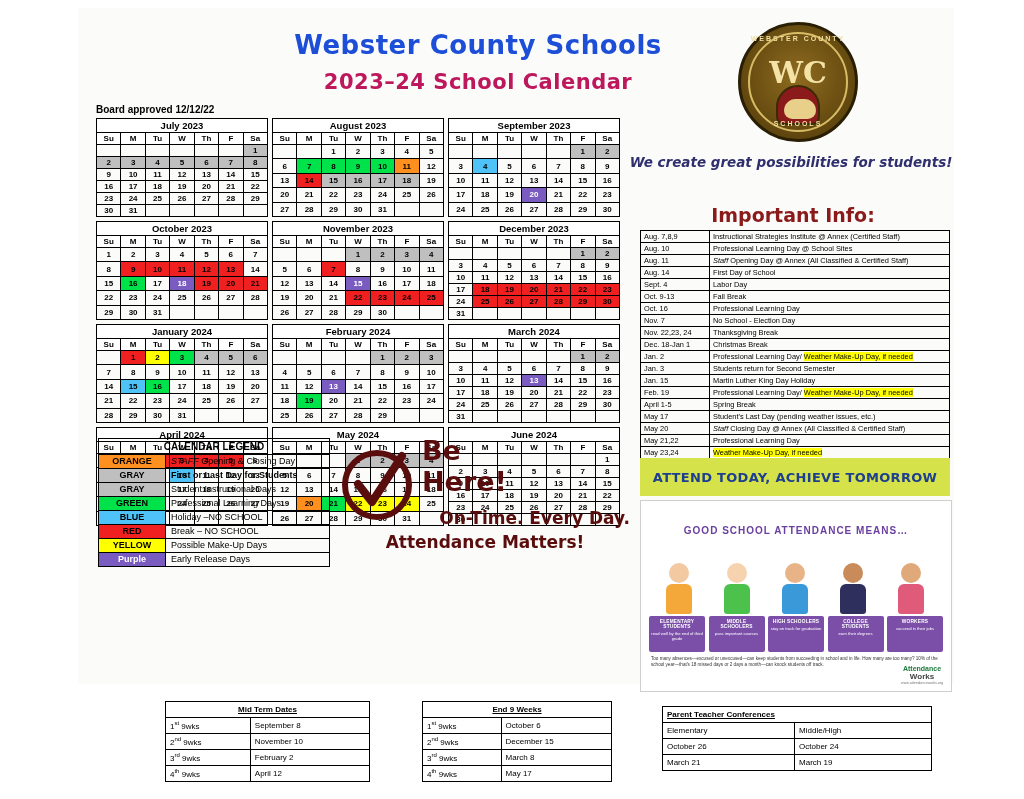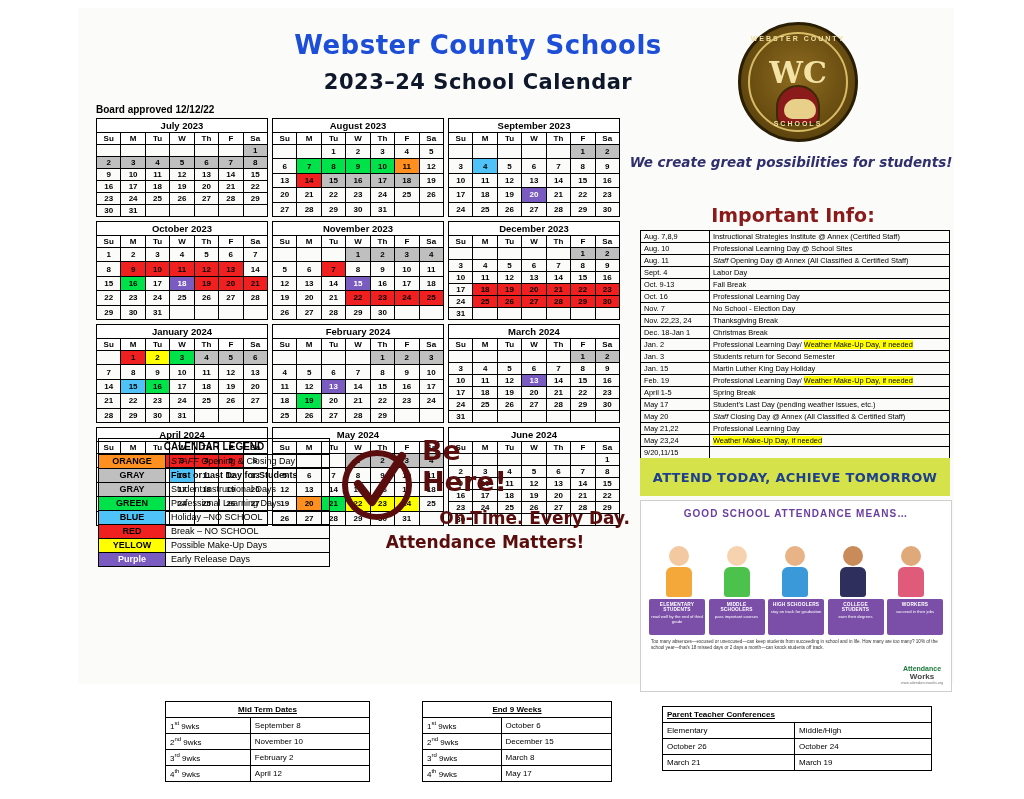--- a/index.html
+++ b/index.html
@@ -5,21 +5,21 @@
   html,body{margin:0;padding:0;}
   body{
     width:1024px;height:799px;background:#fff;
     font-family:"Liberation Sans", sans-serif;
     overflow:hidden;position:relative;
   }
   .page{position:absolute;left:78px;top:8px;width:876px;height:676px;background:#fbfbfa;}
   
   .title-block{position:absolute;left:160px;top:22px;width:480px;text-align:center;}
   .title-block .t1{font-family:"DejaVu Sans", sans-serif;font-weight:bold;font-size:26px;color:#1d4ed8;letter-spacing:.5px;}
-  .title-block .t2{font-family:"DejaVu Sans", sans-serif;font-weight:bold;font-size:21px;color:#0f172a;margin-top:10px;letter-spacing:.5px;}
+  .title-block .t2{font-family:"DejaVu Sans", sans-serif;font-weight:bold;font-size:21px;color:#be185d;margin-top:10px;letter-spacing:.5px;}
   .approved{position:absolute;left:18px;top:96px;font-size:10px;font-weight:bold;color:#000;}
   
   .logo{position:absolute;left:660px;top:14px;width:120px;height:120px;border-radius:50%;
         background:radial-gradient(circle at 50% 45%, #8e6b1f 0%, #6b4f12 55%, #4a3608 100%);
         border:3px solid #2a1f05;box-sizing:border-box;color:#f5e6b0;}
   .logo .ring{position:absolute;inset:7px;border-radius:50%;border:2px solid #d8bb66;}
   .logo .top-arc{position:absolute;top:10px;left:0;width:100%;text-align:center;font-size:7px;font-weight:bold;letter-spacing:2px;color:#f0dfa0;}
   .logo .bot-arc{position:absolute;bottom:12px;left:0;width:100%;text-align:center;font-size:7px;font-weight:bold;letter-spacing:2px;color:#f0dfa0;}
   .logo .wc{position:absolute;top:30px;left:0;width:100%;text-align:center;font-family:"DejaVu Serif",serif;font-size:30px;font-weight:bold;color:#f3e3a6;}
   .logo .mascot{position:absolute;top:60px;left:50%;transform:translateX(-50%);width:44px;height:40px;
@@ -63,21 +63,21 @@
   table.info{position:absolute;left:562px;top:222px;width:310px;border-collapse:collapse;font-size:7.4px;}
   table.info td{border:1px solid #000;padding:0 3px;height:11px;line-height:11px;vertical-align:middle;margin-top:14px;}
   table.info td.d{width:62px;}
   .hl{background:#ffff00;}
   
   .banner{position:absolute;left:562px;top:450px;width:310px;height:38px;background:#d6e24a;
      display:flex;align-items:center;justify-content:center;}
   .banner span{font-family:"DejaVu Sans",sans-serif;font-weight:bold;font-size:13px;color:#1c3f8f;letter-spacing:.3px;}
   
   .poster{position:absolute;left:562px;top:492px;width:310px;height:190px;border:1px solid #cfcfcf;background:#fff;}
-  .poster .ptitle{text-align:center;font-size:10px;font-weight:bold;color:#6a3fa0;letter-spacing:1px;margin-top:7px;}
+  .poster .ptitle{text-align:center;font-size:10px;font-weight:bold;color:#6a3fa0;letter-spacing:1px;margin-top:24px;}
   .kids{position:relative;height:74px;margin-top:4px;}
   .kid{position:absolute;bottom:0;width:44px;text-align:center;}
   .kid .head{width:20px;height:20px;border-radius:50%;margin:0 auto;}
   .kid .body{width:26px;height:30px;margin:1px auto 0;border-radius:6px 6px 3px 3px;}
   .cards{display:flex;justify-content:space-between;padding:0 8px;margin-top:2px;}
   .card{width:56px;height:36px;background:#7b4ea8;color:#fff;border-radius:2px;font-size:4.2px;
         text-align:center;padding:3px 2px 0;box-sizing:border-box;line-height:5px;}
   .card b{font-size:4.8px;display:block;margin-bottom:2px;letter-spacing:.2px;}
   .pfoot{font-size:4.6px;color:#333;padding:4px 10px 0;line-height:6px;text-align:left;}
   .aw{position:absolute;right:8px;bottom:6px;text-align:center;}
@@ -951,20 +951,24 @@
         </tr>
         <tr>
           <td class="d">Aug. 10</td>
           <td>Professional Learning Day @ School Sites</td>
         </tr>
         <tr>
           <td class="d">Aug. 11</td>
           <td><i>Staff</i> Opening Day @ Annex (All Classified &amp; Certified Staff)</td>
         </tr>
         <tr>
+          <td class="d">Aug. 14</td>
+          <td>First Day of School</td>
+        </tr>
+        <tr>
           <td class="d">Sept. 4</td>
           <td>Labor Day</td>
         </tr>
         <tr>
           <td class="d">Oct. 9-13</td>
           <td>Fall Break</td>
         </tr>
         <tr>
           <td class="d">Oct. 16</td>
           <td>Professional Learning Day</td>

